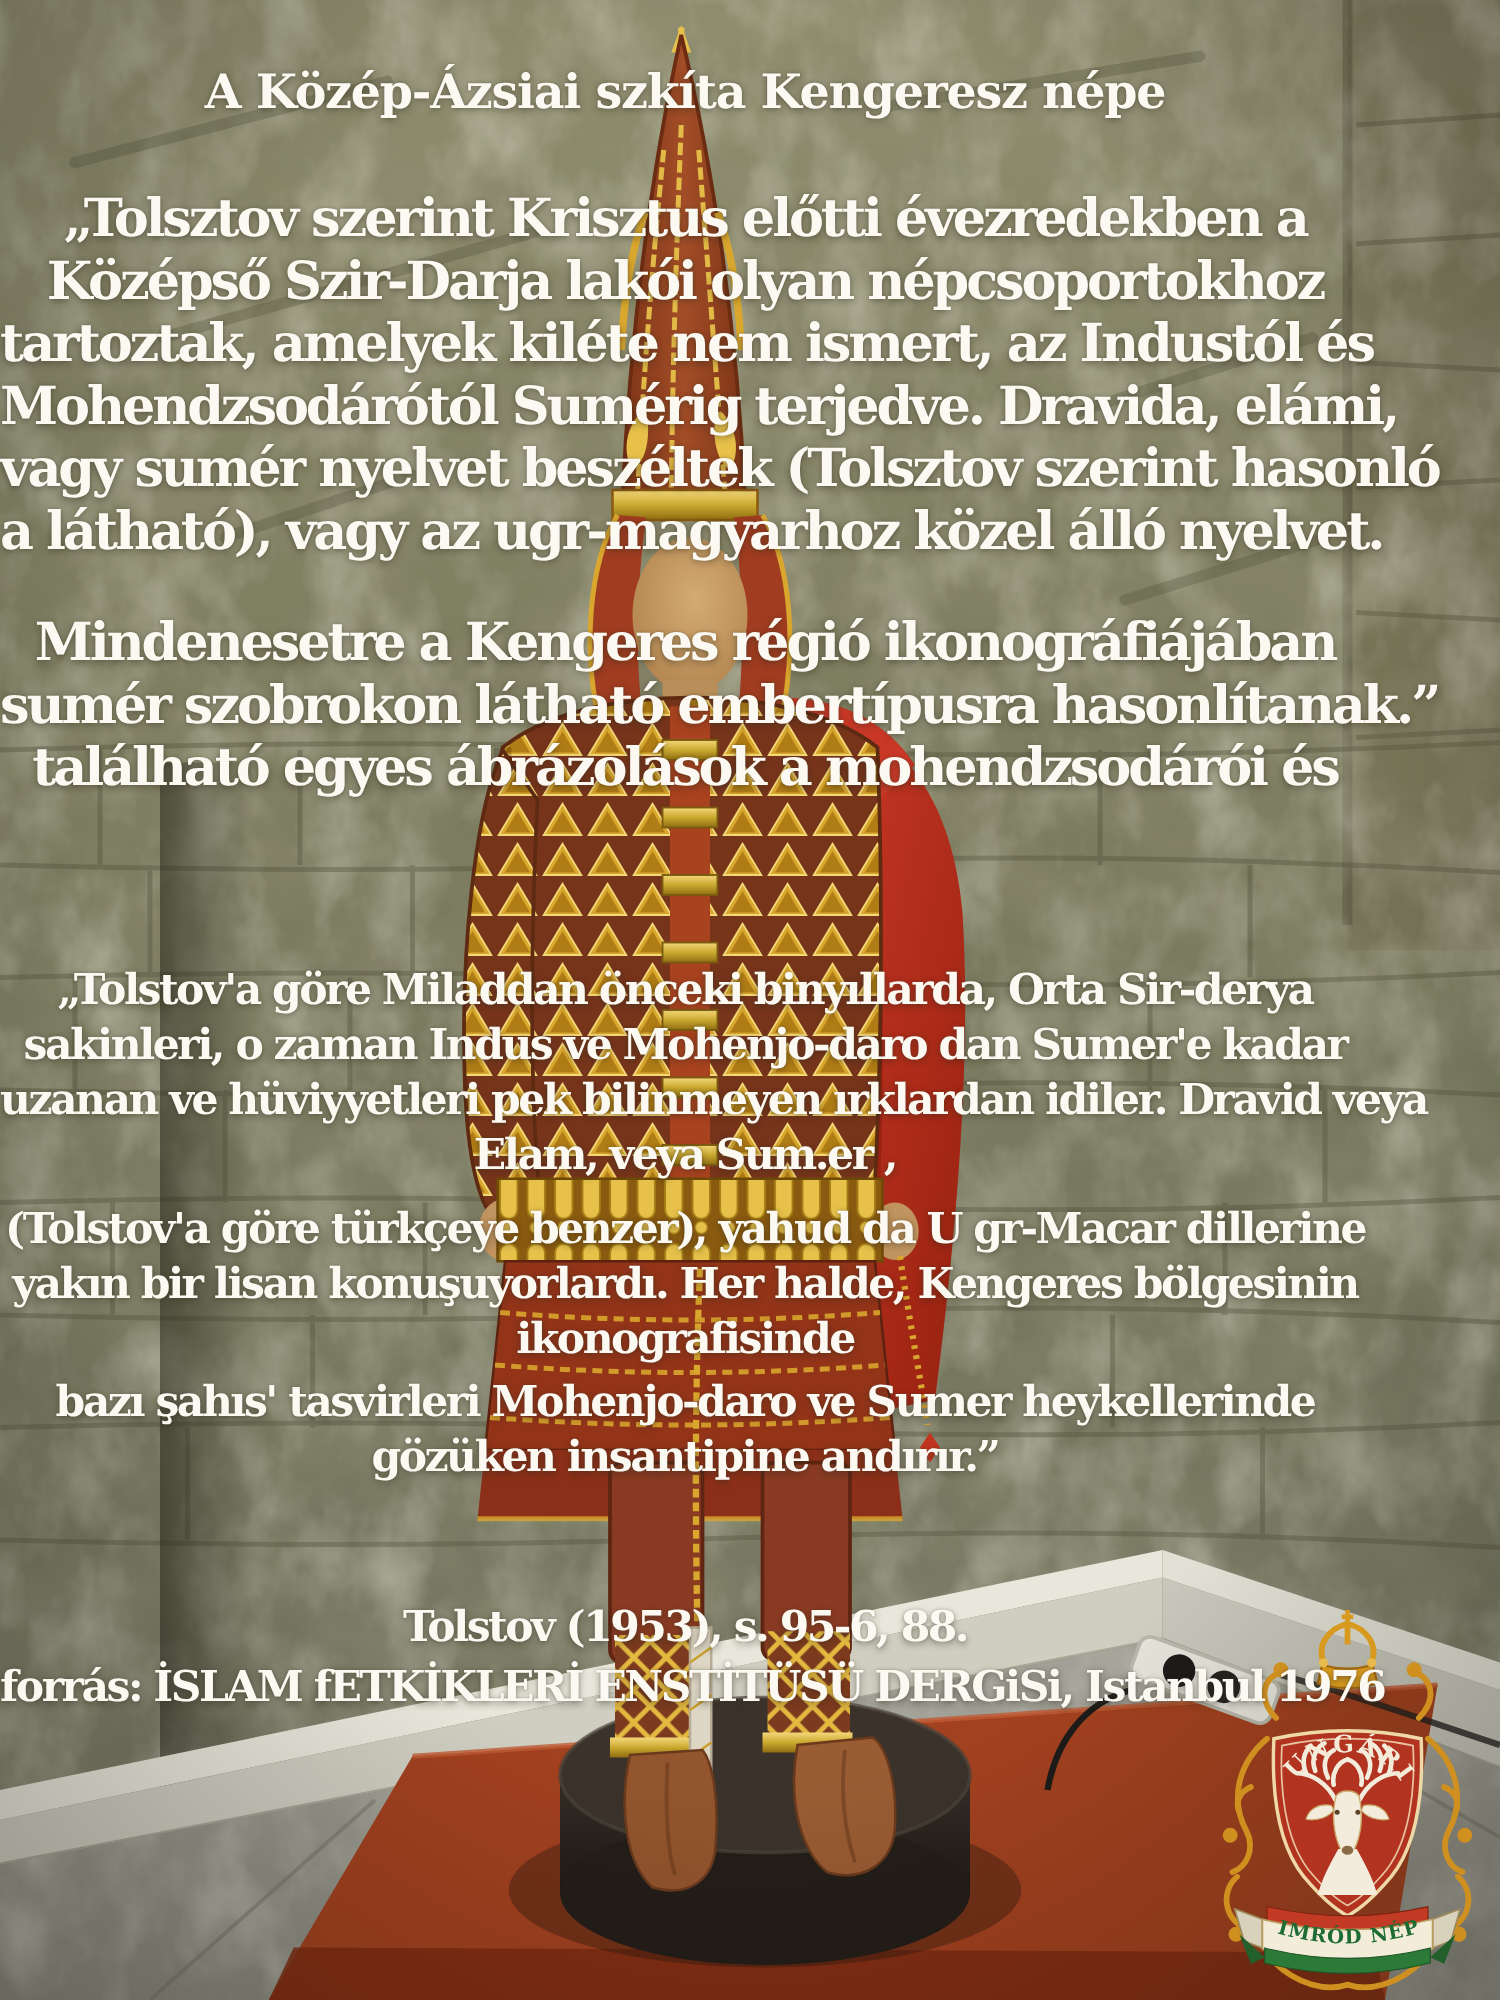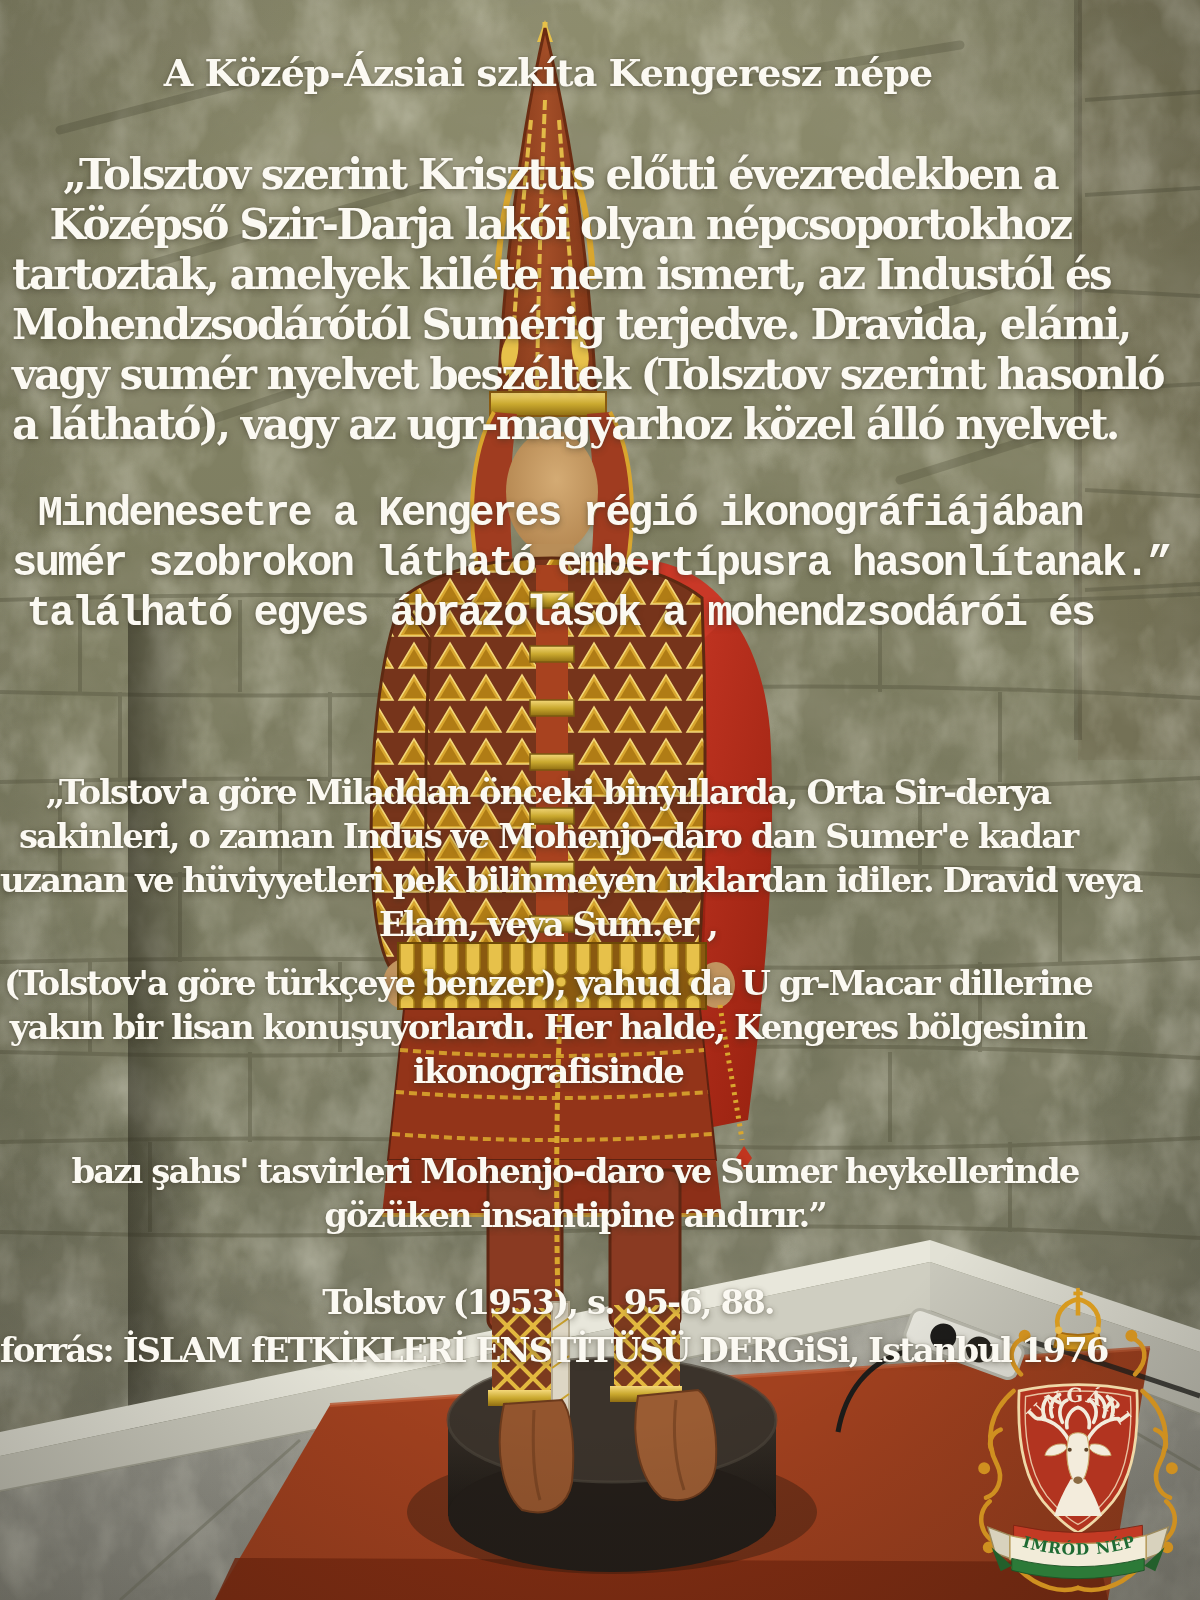--- a/index.html
+++ b/index.html
@@ -10,28 +10,28 @@
   }
   .stage{position:absolute;inset:0;width:1200px;height:1600px;}
   svg.scene{position:absolute;left:0;top:0;width:1200px;height:1600px;display:block;}
   .txt{
     position:absolute;left:0;width:1096px;text-align:center;
     font-weight:700;color:#fbf9f2;
     text-shadow:0 2px 6px rgba(50,46,32,.45), 0 0 2px rgba(70,64,44,.35);
   }
   .txt .ln{white-space:nowrap;}
   .t-title{top:50px;font-size:38px;letter-spacing:-1px;}
-  .p-hu{font-size:42px;line-height:50px;letter-spacing:-2.5px;padding-left:12px;}
+  .p-hu{font-size:42px;line-height:50px;letter-spacing:-2.5px;}
   .p-tr{font-size:34px;line-height:44px;letter-spacing:-2px;}
   .p-src{font-size:34px;line-height:48px;letter-spacing:-2px;margin-top:46px;}
   #hu1{top:150px;}
-  #hu2{top:489px;font-family:Liberation Mono, monospace;}
+  #hu2{top:489px;}
   #tr1{top:770px;}
   #tr2{top:961px;}
-  #tr3{top:1149px;margin-left:27px;}
+  #tr3{top:1100px;}
   #src{top:1232px;}
 </style>
 </head>
 <body>
 
 <div class="stage">
 
 <svg class="scene" viewBox="0 0 1200 1600" xmlns="http://www.w3.org/2000/svg">
   <defs>
     <linearGradient id="wallG" x1="0" y1="0" x2="0" y2="1">

